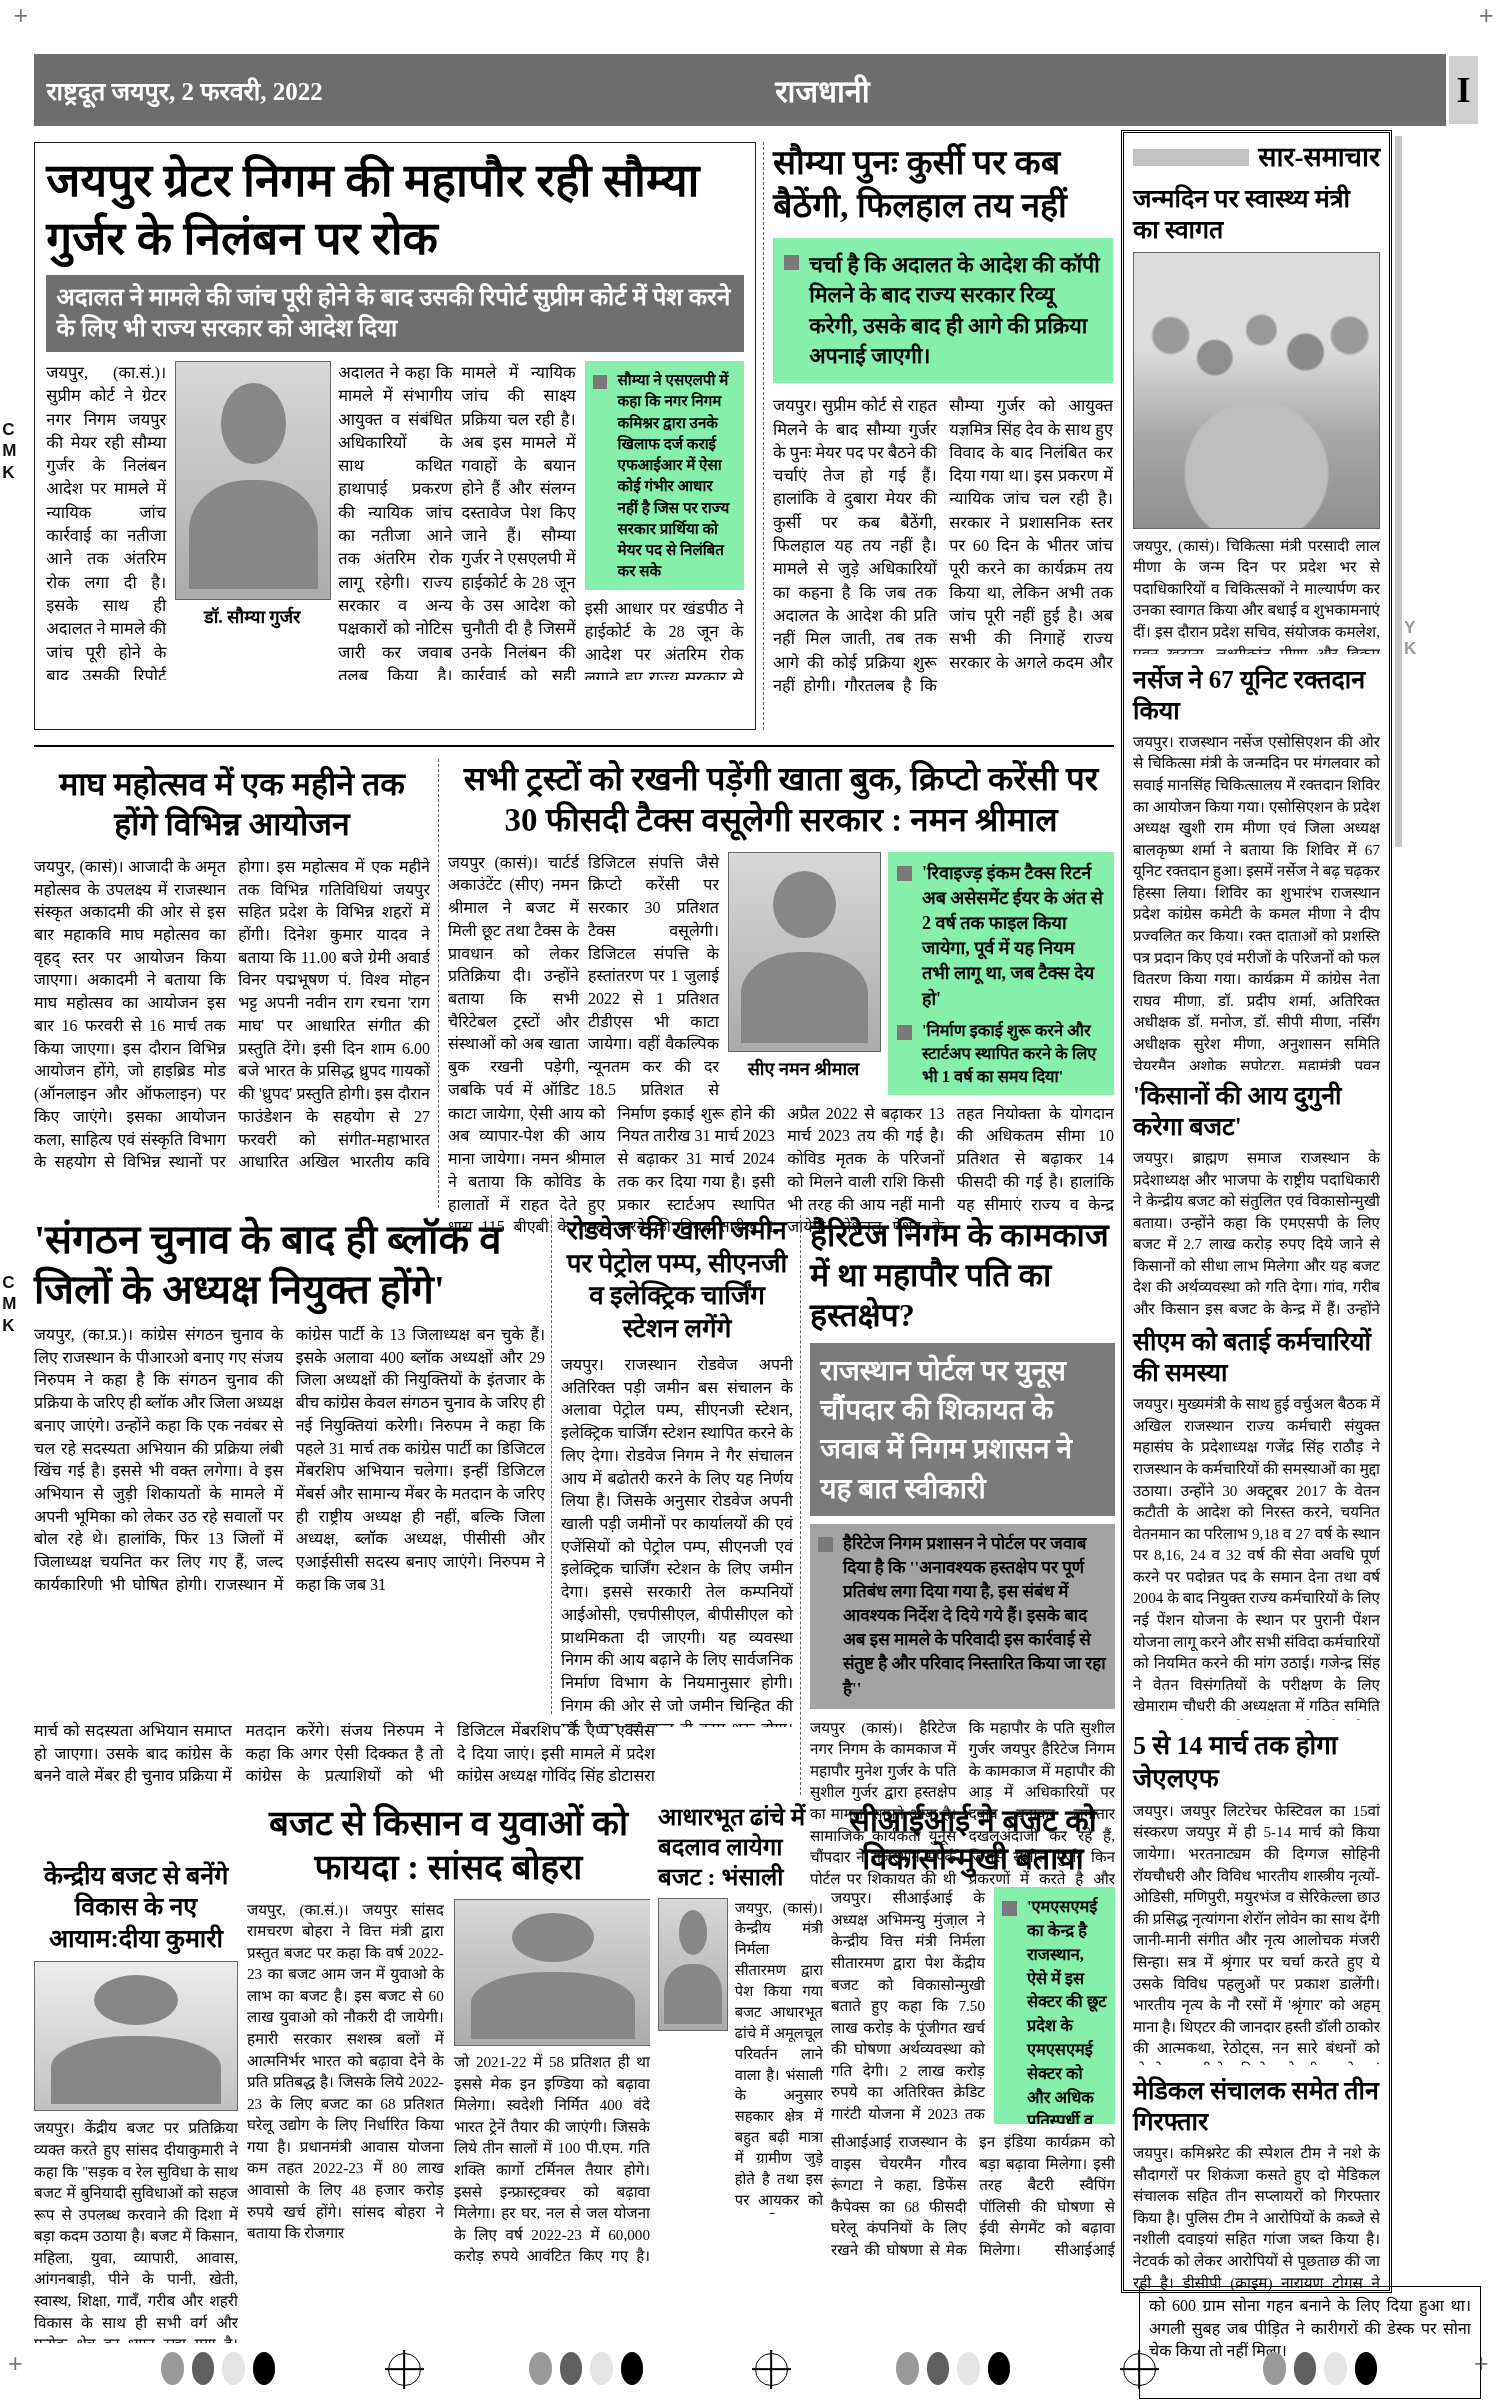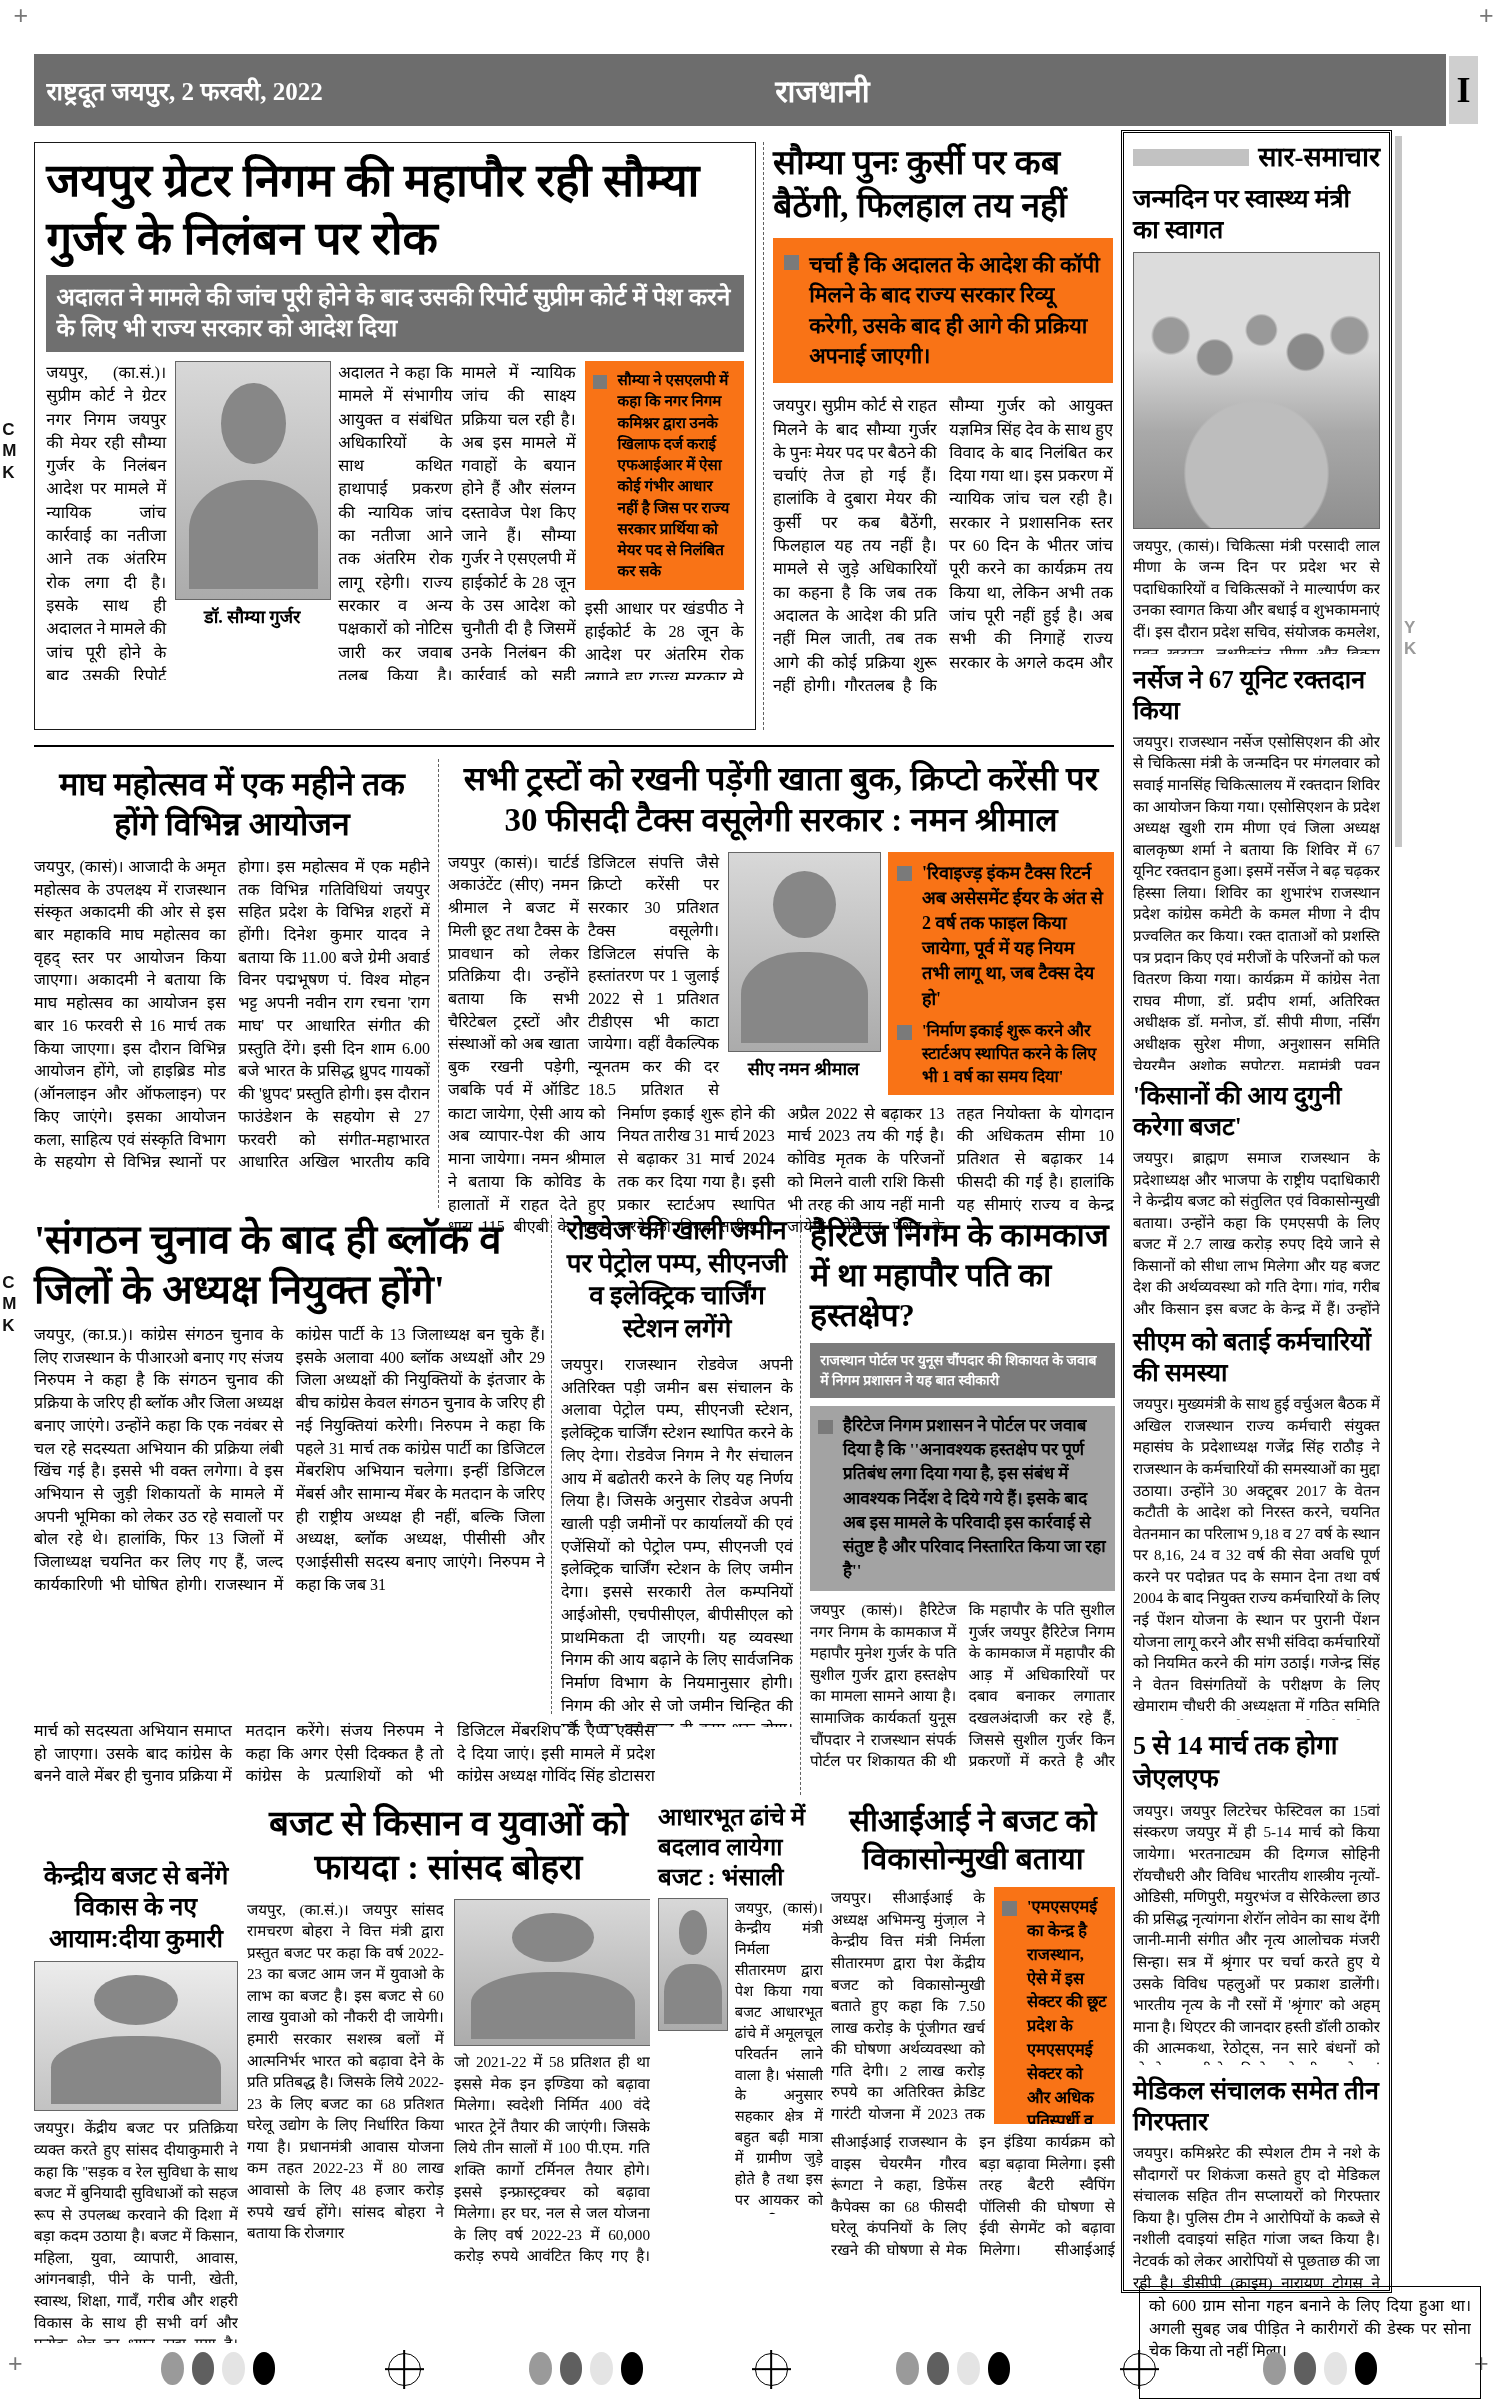--- a/index.html
+++ b/index.html
@@ -3,21 +3,21 @@
 <meta charset="utf-8">
 <style>
   html,body{margin:0;padding:0;background:#fff;}
   .page{position:relative;width:1512px;height:2401px;background:#ffffff;overflow:hidden;
         font-family:"Liberation Serif","DejaVu Serif",serif;color:#000;}
   .abs{position:absolute;}
   .hl{font-weight:bold;line-height:1.25;}
   .bt{text-align:justify;line-height:1.42;}
   .subbar{background:#6f6f6f;color:#fff;font-weight:bold;}
   .darkbar{background:#7b7b7b;color:#fff;font-weight:bold;}
-  .graybox{background:#f97316;}
+  .graybox{background:#86efac;}
   .sq{display:inline-block;flex:none;width:14.7px;height:14.7px;background:#7a7a7a;margin:5.6px 10.2px 0 0;}
   .cropmark{font-size:25px;color:#777;font-family:"Liberation Sans",sans-serif;}
   .marginletters{font-family:"Liberation Sans",sans-serif;font-weight:bold;font-size:17px;line-height:1.25;color:#111;}
   .photo{position:relative;background:linear-gradient(#d8d8d8,#ababab);border:1.1px solid #666;overflow:hidden;}
   .photo::before{content:"";position:absolute;width:42%;height:34%;left:29%;top:9%;background:#878787;border-radius:50%;}
   .photo::after{content:"";position:absolute;width:84%;height:46%;left:8%;top:50%;background:#878787;border-radius:46% 46% 0 0;}
   .photo--group{background:
       radial-gradient(circle at 15% 30%,#9a9a9a 0 6%,transparent 7%),
       radial-gradient(circle at 33% 38%,#8e8e8e 0 7%,transparent 8%),
       radial-gradient(circle at 52% 28%,#999 0 6%,transparent 7%),
@@ -160,21 +160,21 @@
 
   <div class="abs bt cols3 clip" style="left:34px;top:1720px;width:621px;height:77px;font-size:16px;">मार्च को सदस्यता अभियान समाप्त हो जाएगा। उसके बाद कांग्रेस के बनने वाले मेंबर ही चुनाव प्रक्रिया में मतदान करेंगे। संजय निरुपम ने कहा कि अगर ऐसी दिक्कत है तो कांग्रेस के प्रत्याशियों को भी डिजिटल मेंबरशिप के एप्प एक्सेस दे दिया जाएं। इसी मामले में प्रदेश कांग्रेस अध्यक्ष गोविंद सिंह डोटासरा ने कहा कि ऐसी दिक्कत 15 जगह आ रही है, यहां भी कोई समाधान निकाला जाएगा।</div>
 
   <div class="abs dashleft" style="left:551px;top:1215px;width:242px;height:499px;padding-left:9px;box-sizing:border-box;">
     <div class="hl" style="font-size:26px;text-align:center;">रोडवेज की खाली जमीन पर पेट्रोल पम्प, सीएनजी व इलेक्ट्रिक चार्जिंग स्टेशन लगेंगे</div>
     <div class="bt clip" style="font-size:16px;margin-top:9px;height:373px;">जयपुर। राजस्थान रोडवेज अपनी अतिरिक्त पड़ी जमीन बस संचालन के अलावा पेट्रोल पम्प, सीएनजी स्टेशन, इलेक्ट्रिक चार्जिंग स्टेशन स्थापित करने के लिए देगा। रोडवेज निगम ने गैर संचालन आय में बढोतरी करने के लिए यह निर्णय लिया है। जिसके अनुसार रोडवेज अपनी खाली पड़ी जमीनों पर कार्यालयों की एवं एजेंसियों को पेट्रोल पम्प, सीएनजी एवं इलेक्ट्रिक चार्जिंग स्टेशन के लिए जमीन देगा। इससे सरकारी तेल कम्पनियों आईओसी, एचपीसीएल, बीपीसीएल को प्राथमिकता दी जाएगी। यह व्यवस्था निगम की आय बढ़ाने के लिए सार्वजनिक निर्माण विभाग के नियमानुसार होगी। निगम की ओर से जो जमीन चिन्हित की गई है उस पर जल्द ही काम शुरू होगा। इससे अच्छा राजस्व मिलने की संभावना है। की जाएगी। इससे रोडवेज को अच्छी आय प्राप्त होगी। इसके अलावा सभी रोडवेज की ईकाइयों में हर माह के चौथे शनिवार को दोपहर 3 बजे से रात 9 बजे तक सर्विस बुक पूरी करवायी जायेगी।</div>
   </div>
 
   <div class="abs dashleft" style="left:800px;top:1215px;width:315px;height:580px;padding-left:9px;box-sizing:border-box;">
     <div class="hl" style="font-size:32px;">हैरिटेज निगम के कामकाज में था महापौर पति का हस्तक्षेप?</div>
-    <div class="darkbar" style="margin-top:8px;font-size:14px;line-height:1.4;padding:8px 10.2px;">राजस्थान पोर्टल पर युनूस चौंपदार की शिकायत के जवाब में निगम प्रशासन ने यह बात स्वीकारी</div>
+    <div class="darkbar" style="margin-top:8px;font-size:28px;line-height:1.4;padding:8px 10.2px;">राजस्थान पोर्टल पर युनूस चौंपदार की शिकायत के जवाब में निगम प्रशासन ने यह बात स्वीकारी</div>
     <div class="boxflex" style="margin-top:8px;background:#a3a3a3;padding:8px;">
       <span class="sq"></span>
       <span style="font-size:17px;font-weight:bold;line-height:1.42;">हैरिटेज निगम प्रशासन ने पोर्टल पर जवाब दिया है कि ''अनावश्यक हस्तक्षेप पर पूर्ण प्रतिबंध लगा दिया गया है, इस संबंध में आवश्यक निर्देश दे दिये गये हैं। इसके बाद अब इस मामले के परिवादी इस कार्रवाई से संतुष्ट है और परिवाद निस्तारित किया जा रहा है''</span>
     </div>
     <div class="bt cols2 clip" style="font-size:15.2px;margin-top:8px;height:186px;">जयपुर (कासं)। हैरिटेज नगर निगम के कामकाज में महापौर मुनेश गुर्जर के पति सुशील गुर्जर द्वारा हस्तक्षेप का मामला सामने आया है। सामाजिक कार्यकर्ता युनूस चौंपदार ने राजस्थान संपर्क पोर्टल पर शिकायत की थी कि महापौर के पति सुशील गुर्जर जयपुर हैरिटेज निगम के कामकाज में महापौर की आड़ में अधिकारियों पर दबाव बनाकर लगातार दखलअंदाजी कर रहे हैं, जिससे सुशील गुर्जर किन प्रकरणों में करते है और संसाधनों का दुरुपयोग करते है। वहीं दूसरी तरफ जैसे ही इस शिकायत की सूचना हैरिटेज निगम प्रशासन को मिली तो जवाब दिया गया। आखिर सुशील गुर्जर किन प्रकरणों में हस्तक्षेप करके किसे फायदा पहुंचाना चाह रहे थे।</div>
   </div>
 
   <div class="abs" style="left:34px;top:1860px;width:204px;height:486px;box-sizing:border-box;">
     <div class="hl" style="font-size:25px;text-align:center;">केन्द्रीय बजट से बनेंगे विकास के नए आयाम:दीया कुमारी</div>
     <div class="photo" style="width:202px;height:148px;margin-top:6.8px;background:linear-gradient(#ececec,#c2c2c2);"></div>

